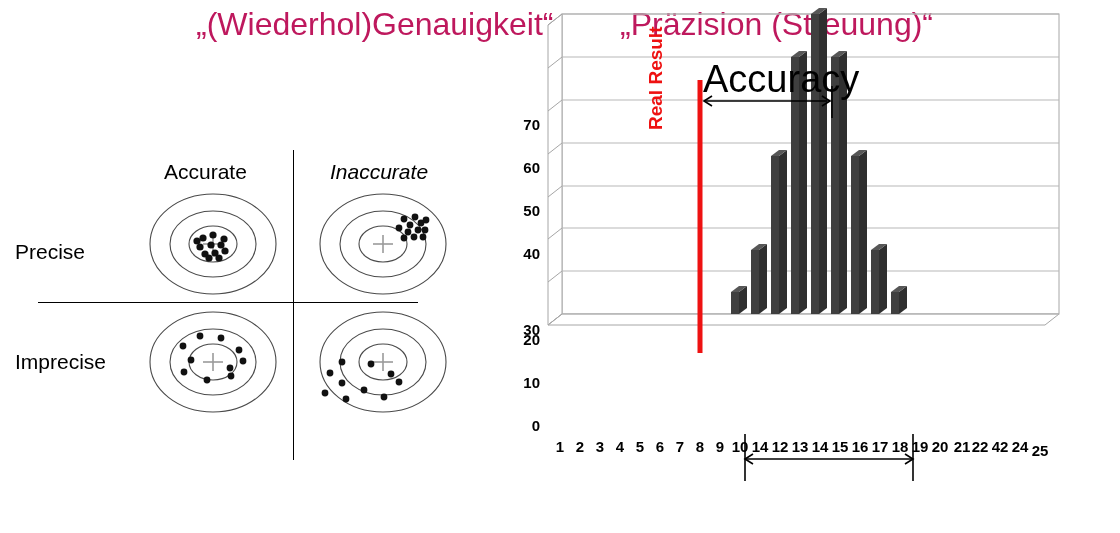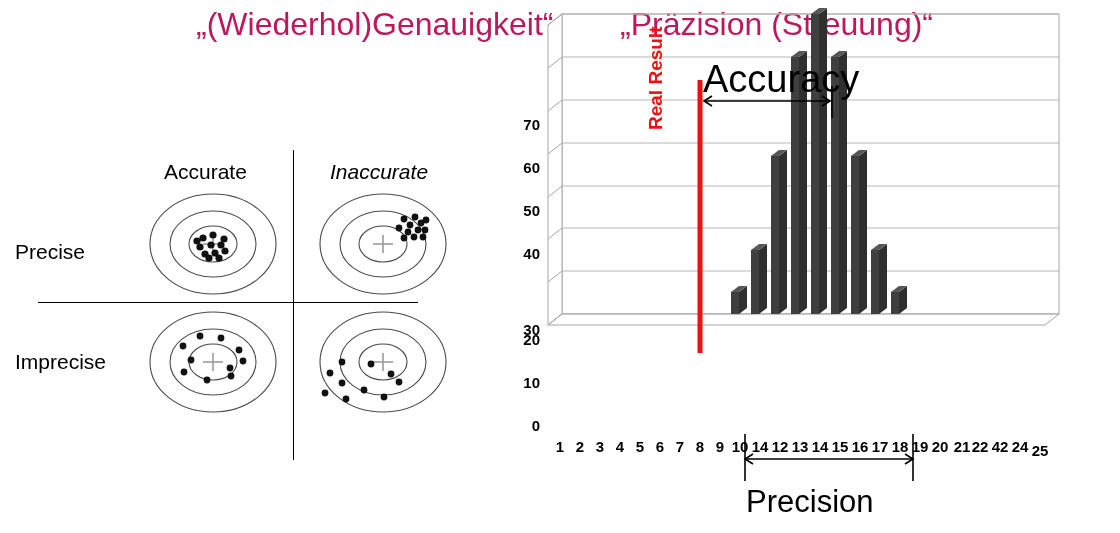--- a/index.html
+++ b/index.html
@@ -340,17 +340,16 @@
     <div class="xtick" style="left:389px; top:438px;">18</div>
     <div class="xtick" style="left:409px; top:438px;">19</div>
     <div class="xtick" style="left:429px; top:438px;">20</div>
     <div class="xtick" style="left:427px; top:438px;margin-left:24px;">21</div>
     <div class="xtick" style="left:469px; top:438px;">22</div>
     <div class="xtick" style="left:489px; top:438px;">42</div>
     <div class="xtick" style="left:509px; top:438px;">24</div>
     <div class="xtick" style="left:529px; top:442px;">25</div>
 
     <div class="lbl" id="accuracy-label">Accuracy</div>
-    <div class="lbl" id="precision-label">Precision</div>
     <div class="lbl" id="real-result-label">Real Result</div>
   </div>
 
 </div>
 
 </body></html>

